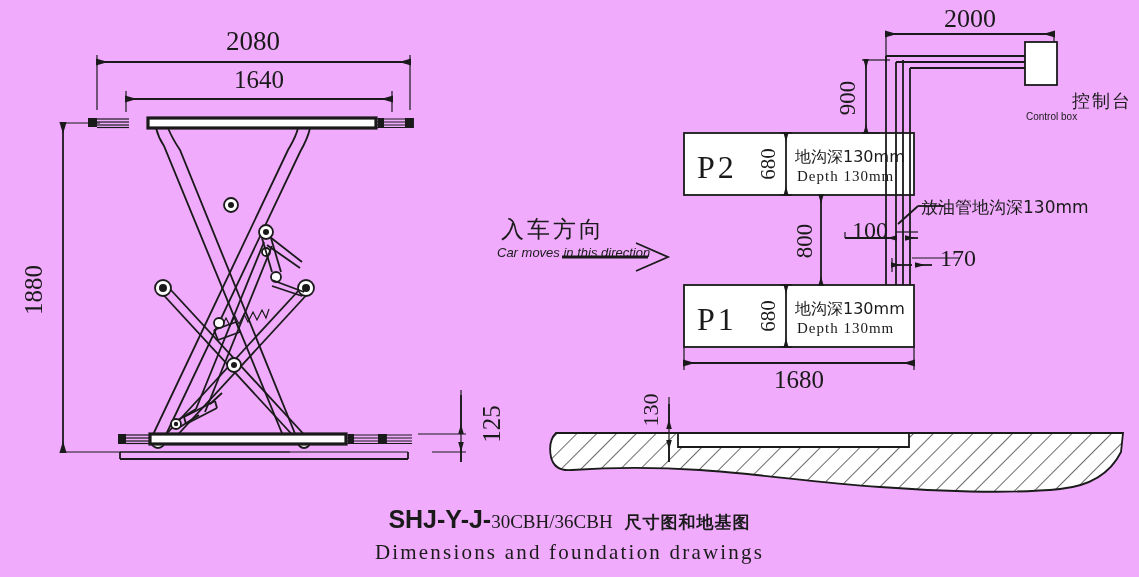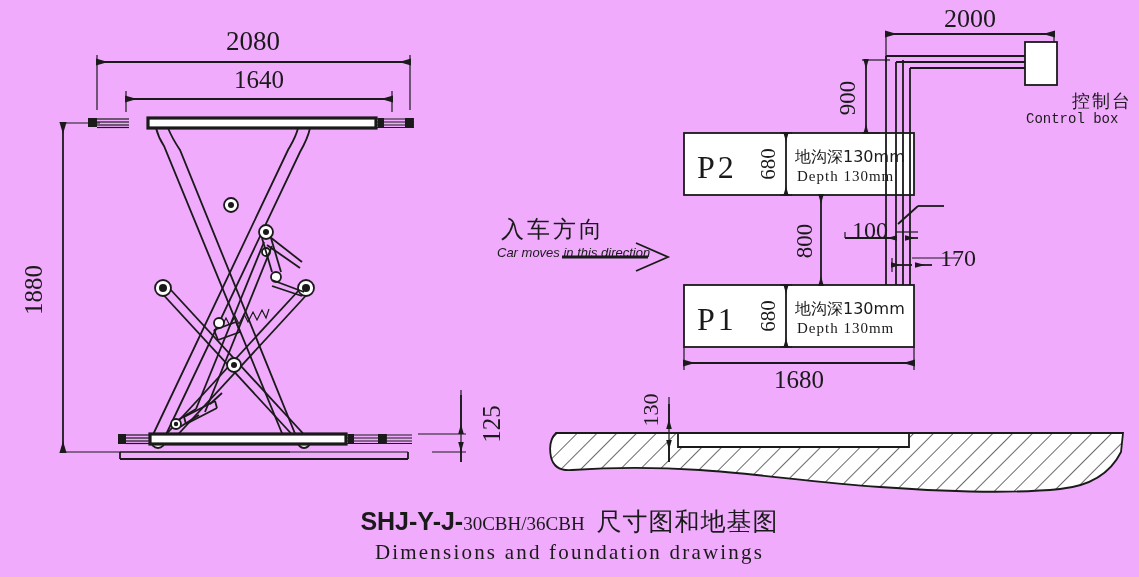--- a/index.html
+++ b/index.html
@@ -353,24 +353,25 @@
 
   </svg>
 
   <div style="position:absolute;left:795px;top:147px;font-family:'DejaVu Sans',sans-serif;font-size:16px;color:#1a1a1a;white-space:nowrap;">地沟深130mm</div>
   <div style="position:absolute;left:797px;top:168px;font-family:'Liberation Serif',serif;font-size:15px;letter-spacing:1px;color:#1a1a1a;white-space:nowrap;">Depth 130mm</div>
 
   <div style="position:absolute;left:795px;top:299px;font-family:'DejaVu Sans',sans-serif;font-size:16px;color:#1a1a1a;white-space:nowrap;">地沟深130mm</div>
   <div style="position:absolute;left:797px;top:320px;font-family:'Liberation Serif',serif;font-size:15px;letter-spacing:1px;color:#1a1a1a;white-space:nowrap;">Depth 130mm</div>
 
   <div style="position:absolute;left:1026px;top:89px;font-family:'DejaVu Sans',sans-serif;font-size:18px;letter-spacing:2px;color:#1a1a1a;white-space:nowrap;margin-left:46px;">控制台</div>
-  <div style="position:absolute;left:1026px;top:111px;font-family:Liberation Mono, monospace;font-size:14px;color:#1a1a1a;white-space:nowrap;">Control box</div>
-
+  <div style="position:absolute;left:1026px;top:111px;font-family:Liberation Sans, sans-serif;font-size:10px;color:#1a1a1a;white-space:nowrap;">Control box</div>
+
+  <div style="position:absolute;left:921px;top:196px;font-family:'DejaVu Sans',sans-serif;font-size:17px;color:#1a1a1a;white-space:nowrap;">放油管地沟深130mm</div>
 
   <div style="position:absolute;left:501px;top:214px;font-family:'DejaVu Sans',sans-serif;font-size:23px;letter-spacing:3px;color:#1a1a1a;white-space:nowrap;text-align:center;">入车方向</div>
   <div style="position:absolute;left:497px;top:245px;font-family:'Liberation Sans',sans-serif;font-size:13px;color:#1a1a1a;white-space:nowrap;font-style:italic;">Car moves in this direction</div>
 
   <div style="position:absolute;left:0;top:505px;width:1139px;text-align:center;white-space:nowrap;">
-    <span style="font-family:'Liberation Sans',sans-serif;font-weight:bold;font-size:25px;color:#1a1a1a;">SHJ-Y-J-</span><span style="font-family:'Liberation Serif',serif;font-size:19px;color:#1a1a1a;">30CBH/36CBH</span><span style="display:inline-block;width:12px;"></span><span style="font-family:'DejaVu Sans',sans-serif;font-size:25px;letter-spacing:1px;color:#1a1a1a;">尺寸图和地基图</span>
+    <span style="font-family:'Liberation Sans',sans-serif;font-weight:bold;font-size:25px;color:#1a1a1a;">SHJ-Y-J-</span><span style="font-family:'Liberation Serif',serif;font-size:19px;color:#1a1a1a;">30CBH/36CBH</span><span style="display:inline-block;width:12px;"></span><span style="font-family:'DejaVu Sans',sans-serif;font-size:17px;letter-spacing:1px;color:#1a1a1a;font-weight:bold;">尺寸图和地基图</span>
   </div>
   <div style="position:absolute;left:0;top:540px;width:1139px;text-align:center;font-family:'Liberation Serif',serif;font-size:21px;letter-spacing:2.2px;color:#1a1a1a;white-space:nowrap;">Dimensions and foundation drawings</div>
 
 </div>
 
 </body></html>

